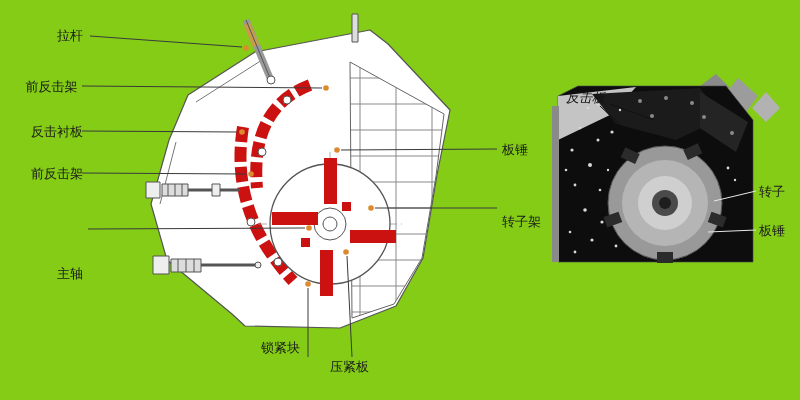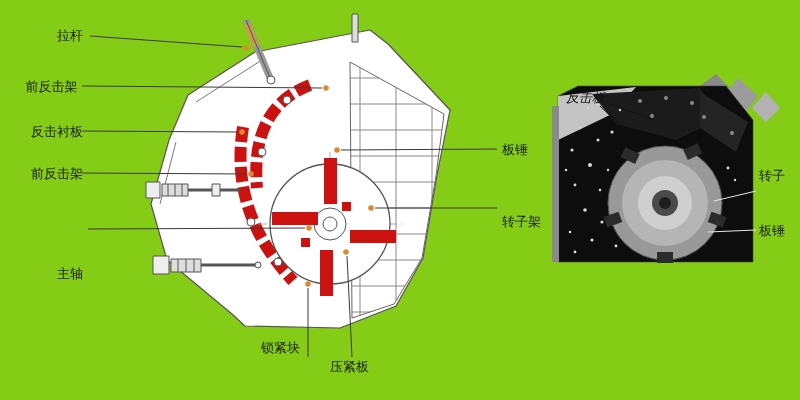--- a/index.html
+++ b/index.html
@@ -197,16 +197,16 @@
   <div class="lbl ra" style="left:20px;  top:166px; width:63px;">前反击架</div>
   <div class="lbl ra" style="left:20px;  top:222px; width:63px;margin-top:44px;">主轴</div>
 
   <div class="lbl" style="left:502px; top:142px;">板锤</div>
   <div class="lbl" style="left:502px; top:214px;">转子架</div>
 
   <div class="lbl" style="left:261px; top:340px;">锁紧块</div>
   <div class="lbl" style="left:330px; top:360px;font-family:Liberation Mono, monospace;">压紧板</div>
 
   <div class="lbl on-photo" style="left:566px; top:90px;">反击板</div>
-  <div class="lbl" style="left:759px; top:168px;text-align:right;">转子</div>
+  <div class="lbl" style="left:759px; top:184px;text-align:right;">转子</div>
   <div class="lbl" style="left:759px; top:223px;">板锤</div>
 
 </div>
 
 </body></html>

